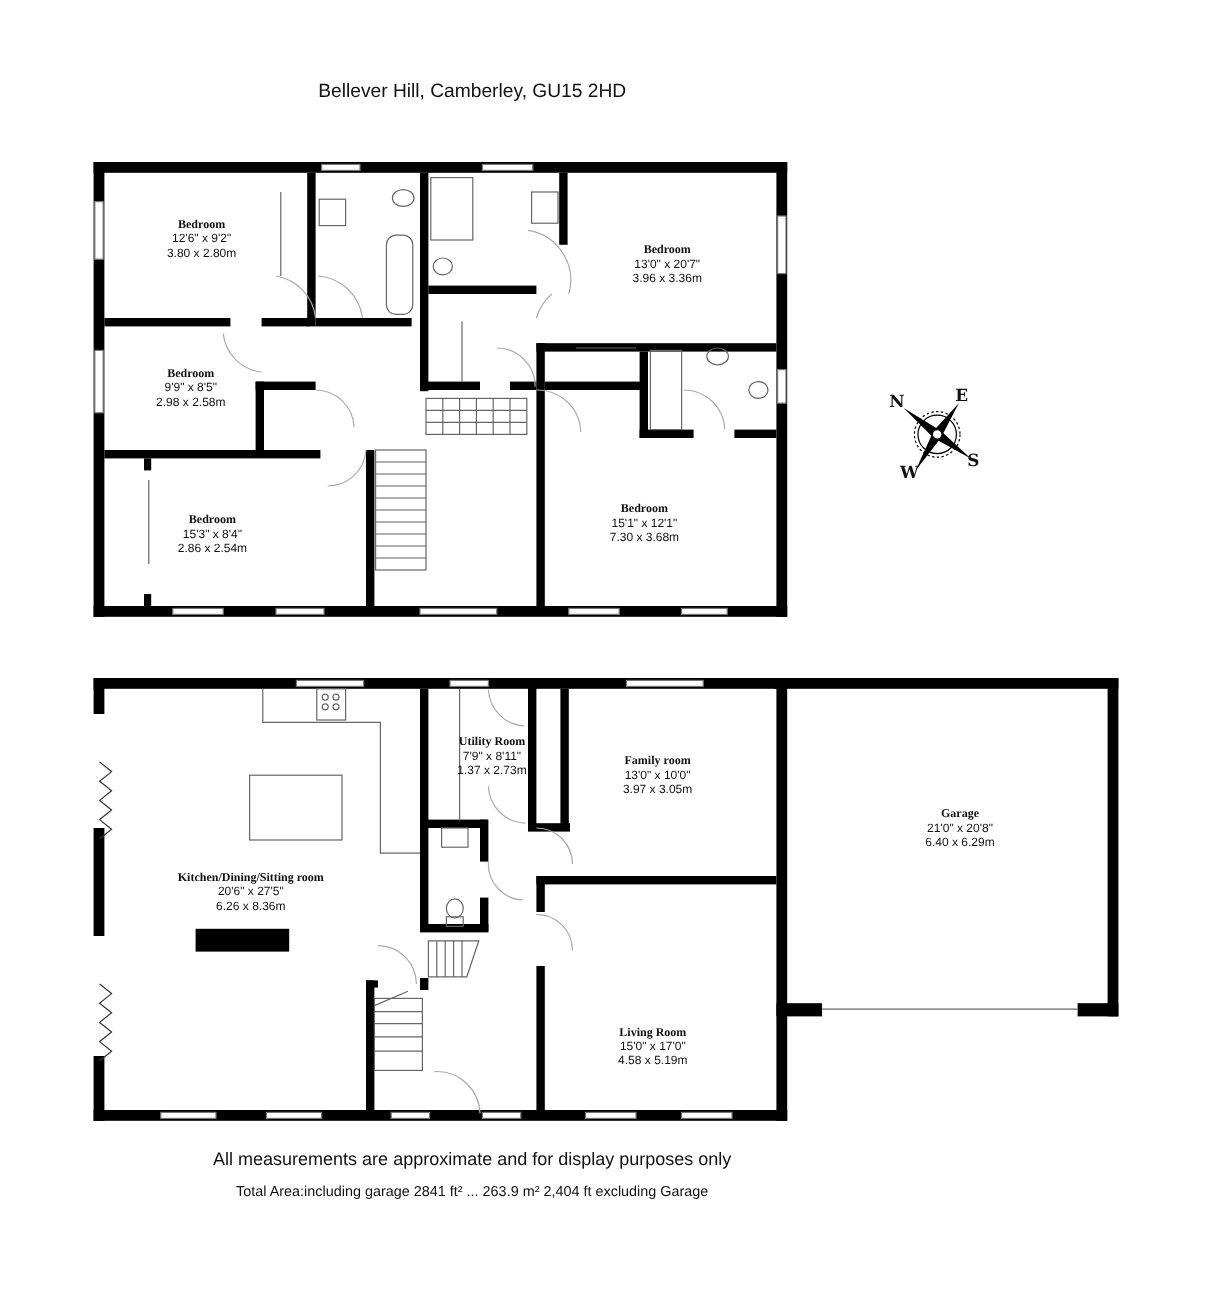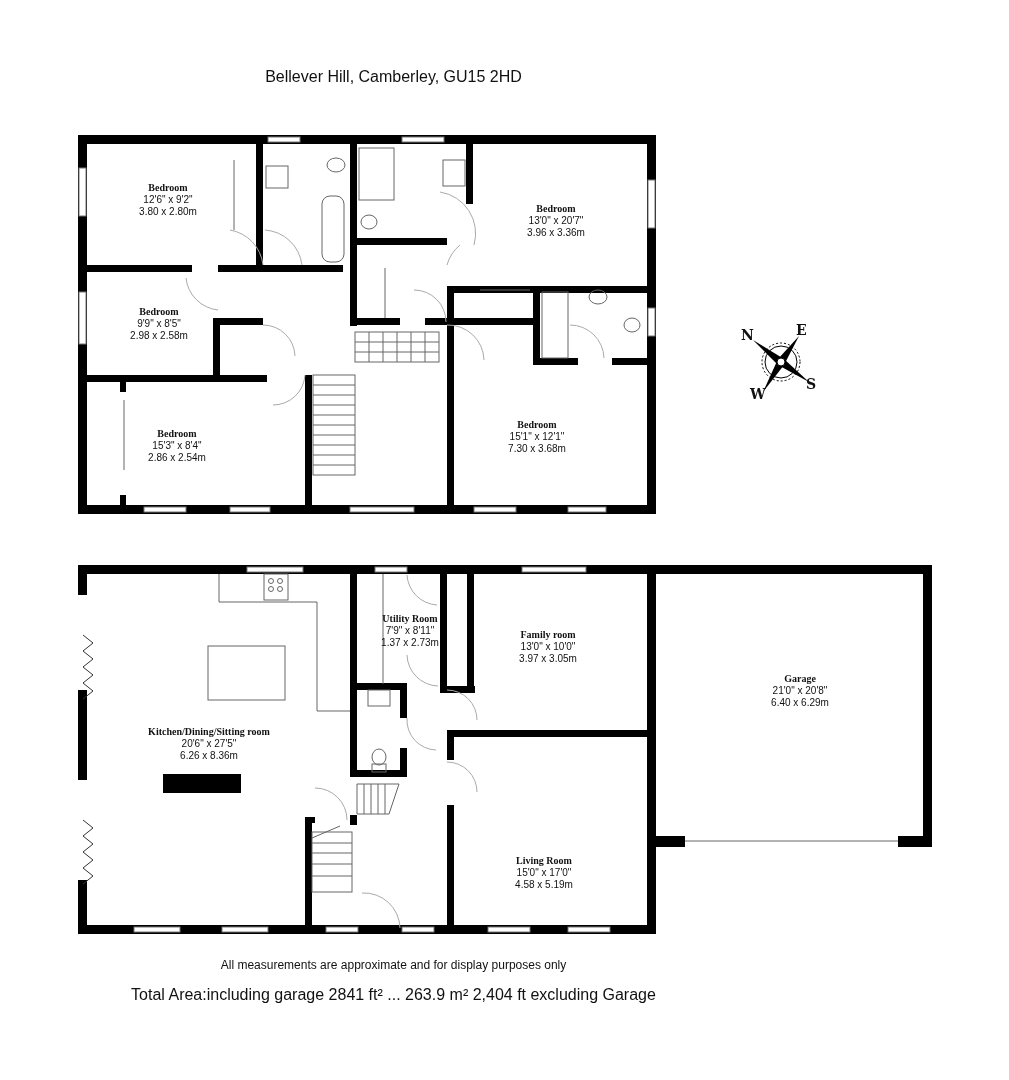--- a/index.html
+++ b/index.html
@@ -4,22 +4,22 @@
 <style>
   html, body { margin: 0; padding: 0; background: #ffffff; }
   body { width: 1009px; height: 1080px; position: relative; overflow: hidden;
          font-family: "Liberation Sans", sans-serif; color: #111; }
   .title { position: absolute; left: 0; width: 787px; top: 68px; text-align: center;
            font-size: 16px; }
   svg.plan { position: absolute; left: 0; top: 0; }
   .label { position: absolute; text-align: center; font-size: 10px; line-height: 12px; transform: translateX(-50%); white-space: nowrap; }
   .label .name { font-weight: bold; display: block; font-family: Liberation Serif, serif; }
   .label .dim { display: block; }
-  .footer1 { position: absolute; left: 0; width: 787px; top: 958px; text-align: center; font-size: 12px; }
-  .footer2 { position: absolute; left: 0; width: 787px; top: 986px; text-align: center; font-size: 16px; }
+  .footer1 { position: absolute; left: 0; width: 787px; top: 958px; text-align: center; font-size: 15px; }
+  .footer2 { position: absolute; left: 0; width: 787px; top: 986px; text-align: center; font-size: 12px; }
   .compass-letter { font-family: "DejaVu Serif", serif; font-weight: bold; font-size: 14px; }
 </style>
 </head>
 <body>
 
 <div class="title">Bellever Hill, Camberley, GU15 2HD</div>
 
 <svg class="plan" width="1009" height="1080" viewBox="0 0 1009 1080">
   <g fill="#000">
 

